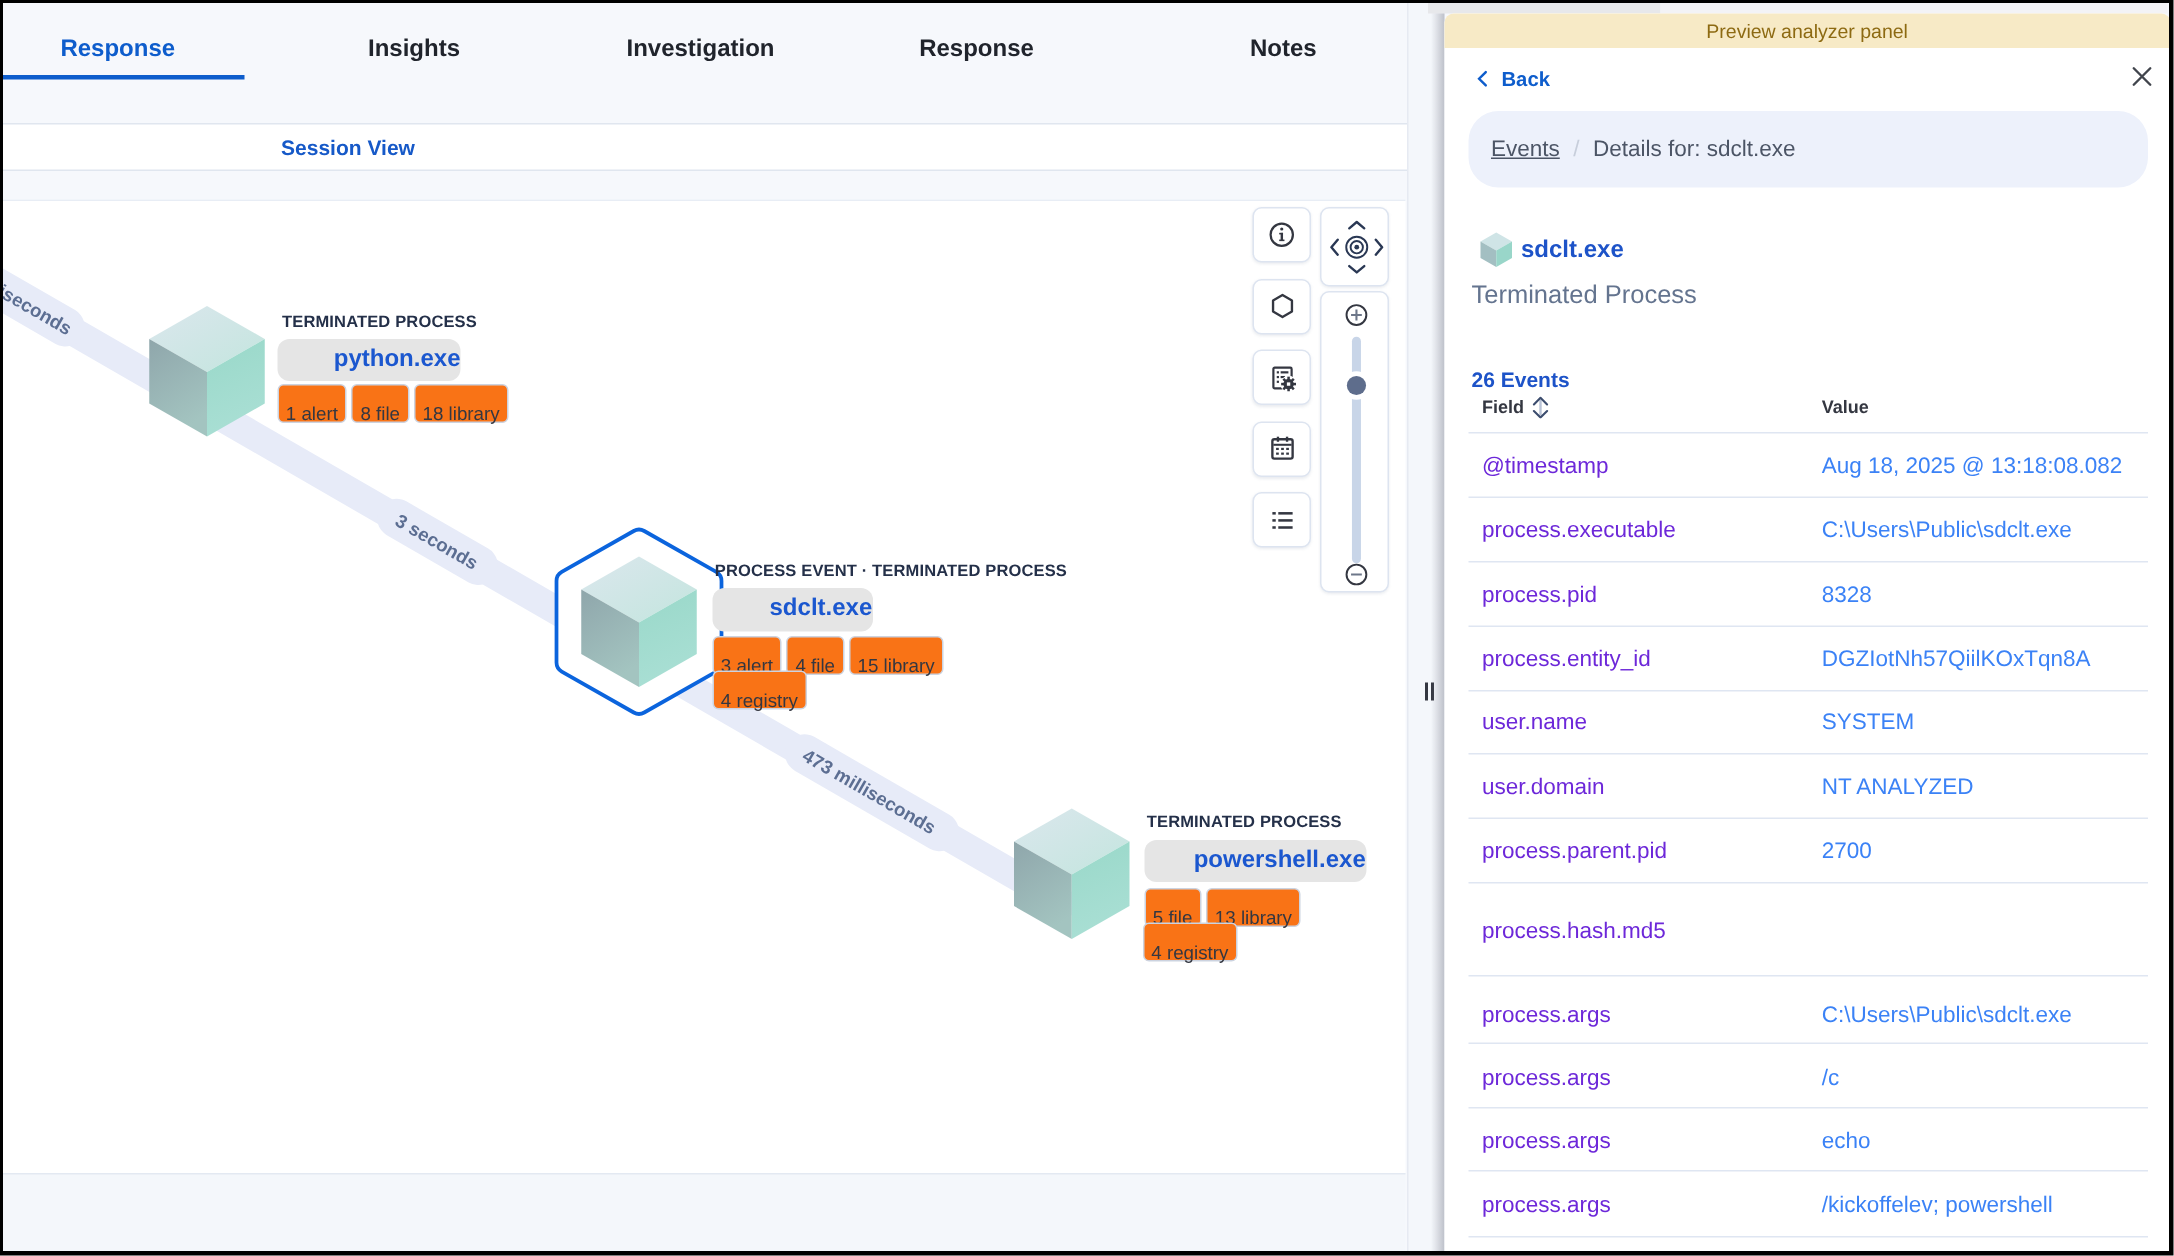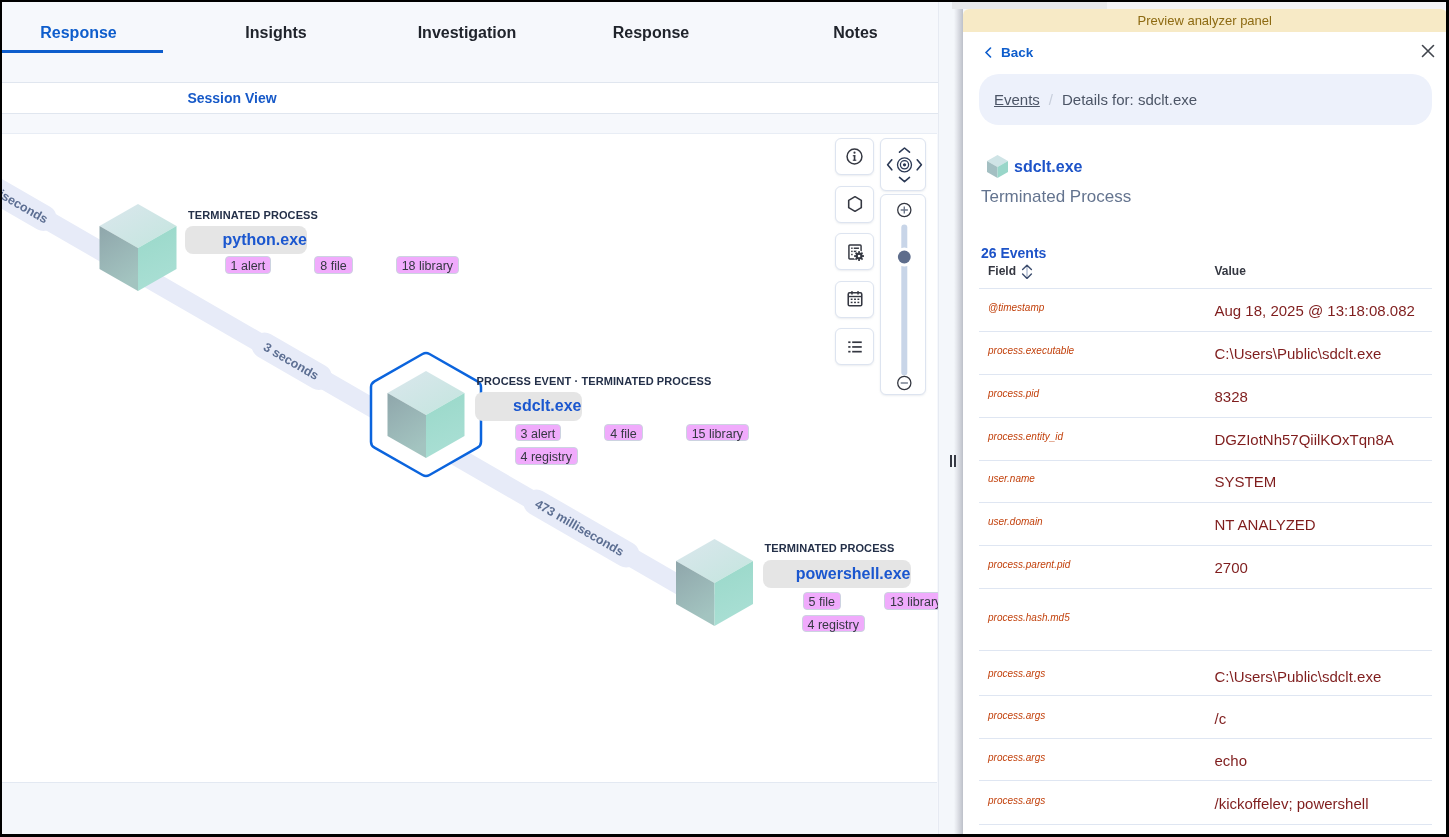--- a/index.html
+++ b/index.html
@@ -15,39 +15,39 @@
 #togglerow { position:absolute; left:0; top:80px; width:936px; height:31.5px; background:#fff; border-top:1px solid #e0e6ef; border-bottom:1px solid #e0e6ef; }
 #sessionview { position:absolute; left:230px; top:88px; transform:translateX(-50%); font-size:14px; font-weight:700; color:#1659c8; }
 #analyzerbtn { position:absolute; left:465px; top:82px; width:467px; height:28px; background:#0b64dd; border-radius:6px; color:#fff; font-size:14px; font-weight:700; text-align:center; line-height:28px; }
 
 #graph { position:absolute; left:0; top:131px; width:935px; height:649px; background:#fff; border-top:1px solid #e8edf5; }
 #footerstrip { position:absolute; left:0; top:780px; width:935px; height:53px; background:#f4f7fb; border-top:1px solid #e3e9f2; }
 
 .nlabel { position:absolute; font-size:11px; font-weight:700; color:#243049; letter-spacing:0.1px; white-space:nowrap; }
 .npill { position:absolute; background:#e5e5e5; border-radius:8px; color:#1b57cf; font-weight:700; font-size:16px; text-align:right; }
 .badges { position:absolute; display:flex; gap:3px; }
-.badge { height:17.5px; line-height:15.5px; padding:2px 5px; background:#f0abfc; border:1px solid #ccd3e0; border-radius:4px; font-size:12.5px; color:#343741; white-space:nowrap;margin-left:40px; }
+.badge { height:17.5px; line-height:15.5px; padding:12px 5px; background:#f97316; border:1px solid #ccd3e0; border-radius:4px; font-size:12.5px; color:#343741; white-space:nowrap; }
 
 .cbtn { position:absolute; left:833px; width:39px; height:37px; background:#fff; border:1px solid #dde4f0; border-radius:6px; box-shadow:0 1px 2px rgba(152,162,179,0.2); display:flex; align-items:center; justify-content:center; }
 .cpanel { position:absolute; background:#fff; border:1px solid #dde4f0; border-radius:6px; box-shadow:0 1px 2px rgba(152,162,179,0.2); }
 
 #gutter { position:absolute; left:936px; top:0; width:18px; height:833px; background:#f4f7fb; border-left:1px solid #e6eaf2; }
 
 #panelshadow { position:absolute; left:952px; top:7px; width:9px; height:826px; background:linear-gradient(to right, rgba(120,125,140,0), rgba(120,125,140,0.45)); }
 #panel { position:absolute; left:961px; top:7px; width:483.5px; height:826px; background:#fff; border-radius:6px 6px 0 0; }
 #ybar { position:absolute; left:0; top:0; width:483.5px; height:23px; background:#f7eac6; border-radius:6px 6px 0 0; text-align:center; font-size:13px; color:#8d6a12; line-height:23px; }
 #backrow { position:absolute; left:19px; top:36px; color:#0e5dcc; font-size:13.5px; font-weight:700; }
 #bcrumb { position:absolute; left:16px; top:65px; width:453px; height:51px; background:#edf1fb; border-radius:20px; display:flex; align-items:center; font-size:15px; color:#4c5566; }
 #title { position:absolute; left:51px; top:149px; font-size:16px; font-weight:700; color:#1d53c8; }
 #subtitle { position:absolute; left:18px; top:178px; font-size:17px; color:#64748f; }
 #events26 { position:absolute; left:18px; top:206px; font-size:14px; font-weight:700; color:#1d53c8;margin-top:30px; }
 .th { position:absolute; font-size:12px; font-weight:700; color:#343741; }
 .sep { position:absolute; left:16px; width:453px; height:1px; background:#dfe6f2; }
-.fcell { position:absolute; left:25px; font-size:10px; color:#c2410c; white-space:nowrap;font-style:italic; }
-.vcell { position:absolute; left:251.5px; font-size:15px; color:#7f1d1d; white-space:nowrap; }
+.fcell { position:absolute; left:25px; font-size:15px; color:#6d28d9; white-space:nowrap; }
+.vcell { position:absolute; left:251.5px; font-size:15px; color:#3b82f6; white-space:nowrap; }
 </style>
 </head>
 <body>
 <div id="app">
 
   <span class="tab active" style="left:76.5px;">Response</span>
   <span class="tab" style="left:274px;">Insights</span>
   <span class="tab" style="left:465px;">Investigation</span>
   <span class="tab" style="left:634px;margin-left:15px;">Response</span>
   <span class="tab" style="left:853.5px;">Notes</span>

